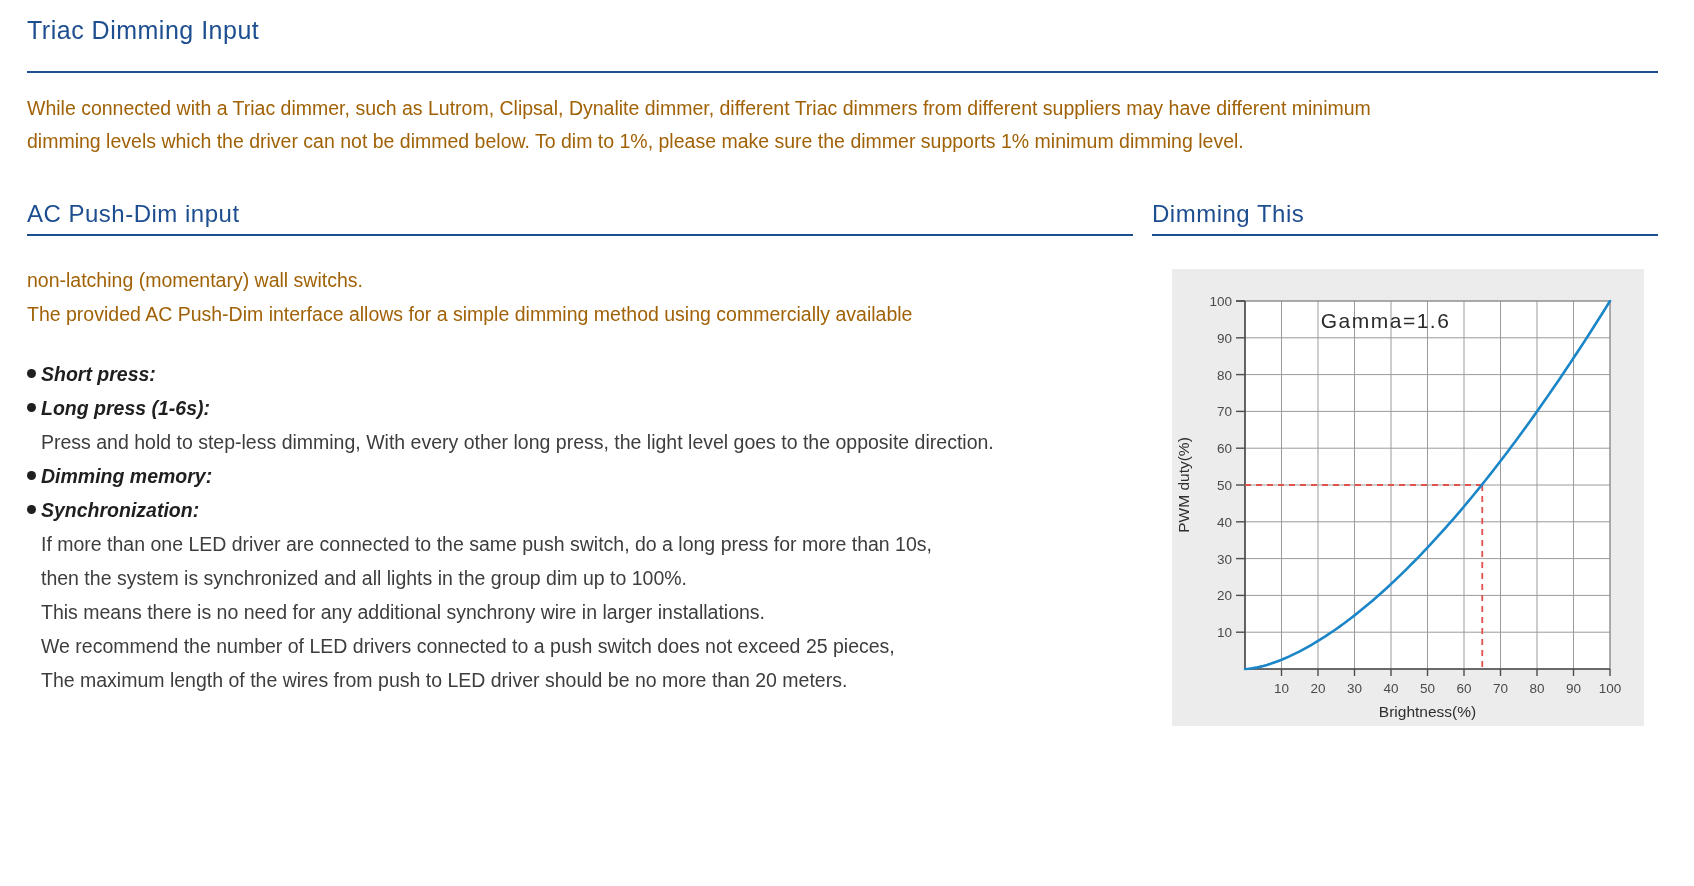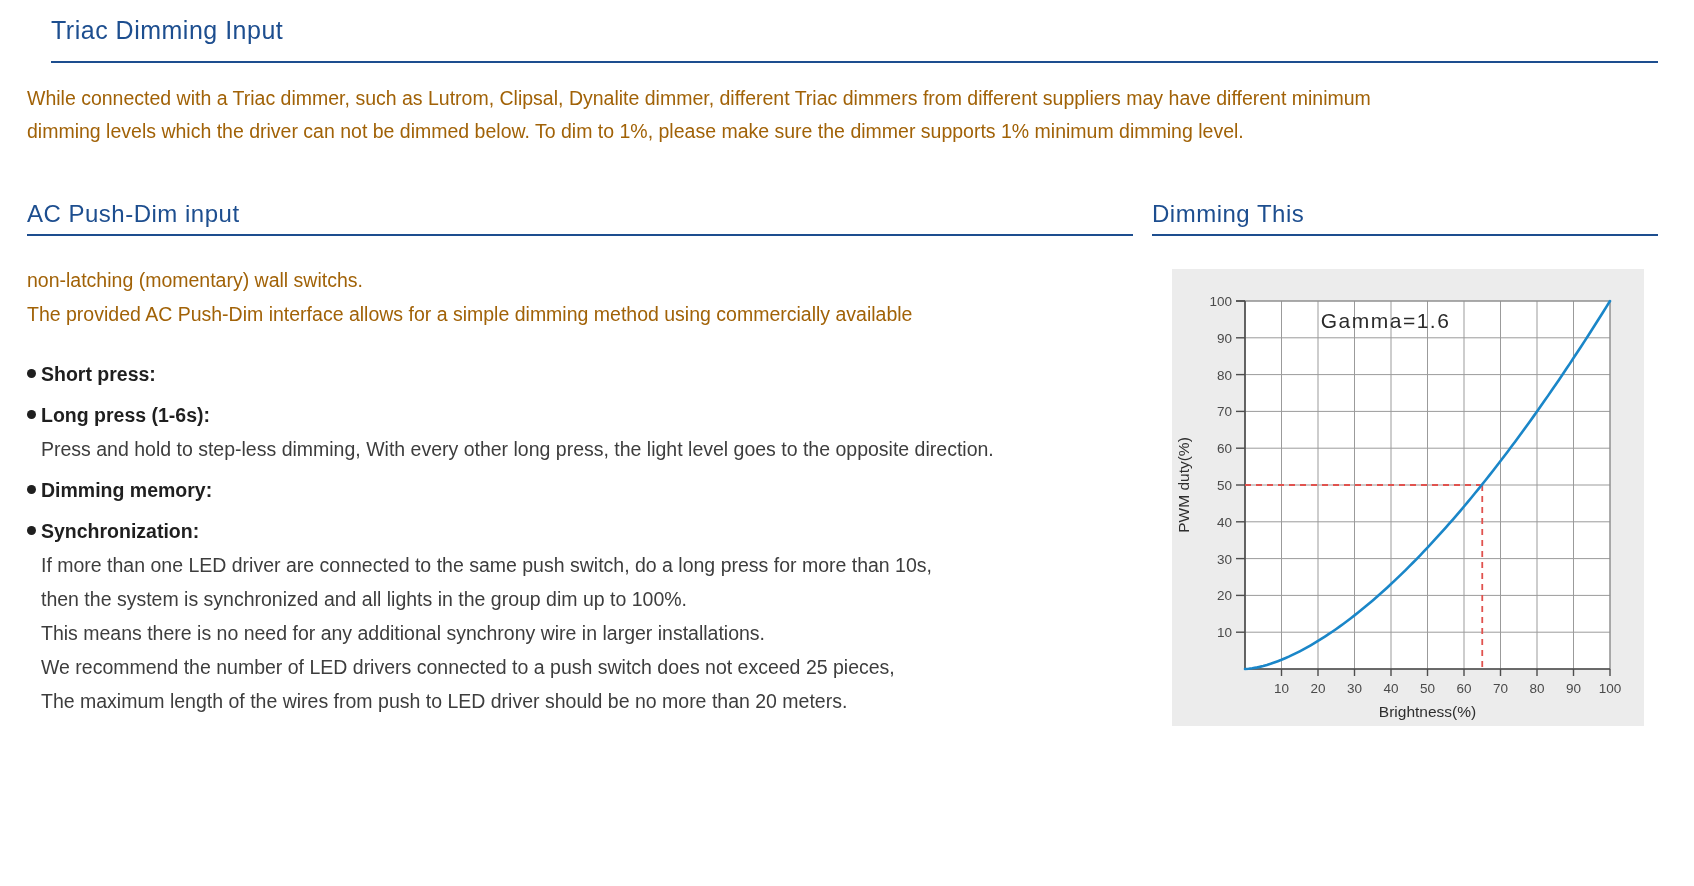--- a/index.html
+++ b/index.html
@@ -3,37 +3,37 @@
 <meta charset="utf-8">
 <style>
   html,body{margin:0;padding:0;}
   body{
     width:1694px;height:886px;background:#ffffff;position:relative;
     font-family:"Liberation Sans", sans-serif;color:#3f3f3f;overflow:hidden;
   }
   .sec-title{
     margin:0;font-weight:400;color:#1d4e8f;letter-spacing:0.5px;
   }
-  h1.sec-title{font-size:25px;padding-bottom:16px;border-bottom:2px solid #1d4e8f;margin-left:24px;}
+  h1.sec-title{font-size:25px;padding-bottom:26px;border-bottom:2px solid #1d4e8f;}
   h2.sec-title{font-size:24px;padding-bottom:6px;border-bottom:2px solid #1d4e8f;}
   .sec-triac{position:absolute;left:27px;top:16px;width:1631px;}
   .sec-triac .body{margin-top:19px;}
   .body-line{margin:0;font-size:19.5px;line-height:33px;white-space:nowrap;color:#a16207;}
   .col-left{position:absolute;left:27px;top:200px;width:1106px;}
   .col-right{position:absolute;left:1152px;top:200px;width:506px;}
   .intro{margin-top:27px;}
   .intro .body-line{line-height:34px;}
   .bullets{margin-top:26px;}
-  .bullet{position:relative;padding-left:14px;margin-top:7px;}
+  .bullet{position:relative;padding-left:14px;margin-top:0;}
   .bullet:first-child{margin-top:0;}
   .dot{
     position:absolute;left:0;top:12px;width:9px;height:9px;border-radius:50%;
     background:#1f1f1f;
   }
-  .bullet-label{font-size:19.5px;font-weight:700;color:#1f1f1f;line-height:34px;white-space:nowrap;}
+  .bullet-label{font-size:19.5px;font-weight:700;color:#1f1f1f;line-height:34px;white-space:nowrap;font-style:italic;}
   .bullet-body div{font-size:19.5px;line-height:34px;color:#3d3d3d;white-space:nowrap;}
   .chart-panel{
     margin-top:33px;margin-left:20px;width:472px;height:457px;
     background:#ececec;position:relative;
   }
   .chart-panel svg{position:absolute;left:0;top:0;}
   svg text{font-family:"Liberation Sans", sans-serif;}
 </style>
 </head>
 <body>

